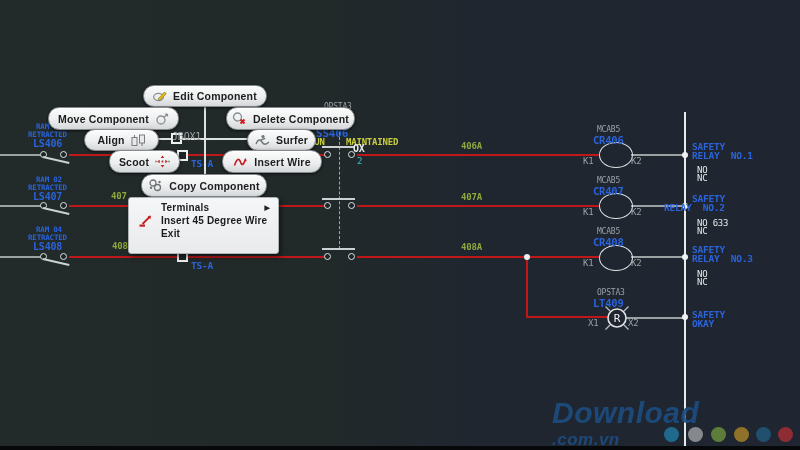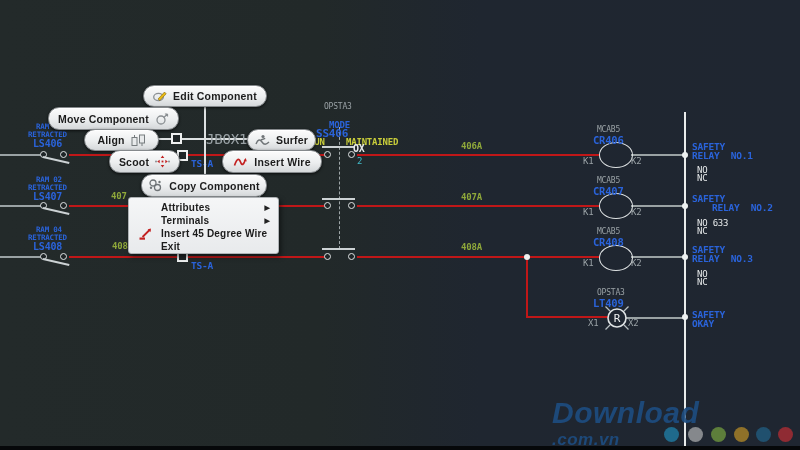--- a/index.html
+++ b/index.html
@@ -21,21 +21,21 @@
   .stem{position:absolute;width:2px;background:#dde1e2;z-index:4;}
   .hline{position:absolute;height:2px;background:#dde1e2;z-index:2;}
   
   .t{position:absolute;line-height:1;white-space:pre;z-index:3;letter-spacing:-0.2px;}
   .blue{color:#2a63da;font-weight:bold;}
   .gray{color:#99a1a5;}
   .green{color:#8fa83a;font-weight:bold;text-align:center;}
   .yellow{color:#c8cd3a;font-weight:bold;}
   .white{color:#e6e9ea;}
   .cyan{color:#41bac9;}
-  .s75{font-size:7.5px;} .s8{font-size:8px;} .s85{font-size:14px;margin-left:34px;} .s9{font-size:9px;}
+  .s75{font-size:7.5px;} .s8{font-size:8px;} .s85{font-size:10px;} .s9{font-size:9px;}
   .s95{font-size:9.5px;} .s10{font-size:10px;} .s105{font-size:10.5px;} .s11{font-size:11px;}
   
   .pill{position:absolute;display:flex;align-items:center;justify-content:center;gap:6px;
     background:linear-gradient(180deg,#fcfcfc,#eceeef 55%,#d5d8da);
     border:1px solid #85898c;border-radius:11px;
     box-shadow:0 1px 3px rgba(0,0,0,.65), inset 0 1px 0 #fff;
     font-family:"Liberation Sans",sans-serif;font-size:10.5px;font-weight:600;color:#1c1c1c;
     z-index:6;letter-spacing:.2px;}
   .pill svg{flex:0 0 auto;}
   
@@ -165,21 +165,21 @@
   <span class="t gray s8" style="left:597px;top:289px">OPSTA3</span>
   <span class="t blue s105" style="left:593px;top:298px">LT409</span>
   <span class="t gray s9" style="left:588px;top:319px">X1</span>
   <span class="t gray s9" style="left:628px;top:319px">X2</span>
 
   <span class="t blue s95" style="left:692px;top:142px">SAFETY</span>
   <span class="t blue s95" style="left:692px;top:151px">RELAY  NO.1</span>
   <span class="t white s9" style="left:697px;top:166px">NO</span>
   <span class="t white s9" style="left:697px;top:174px">NC</span>
   <span class="t blue s95" style="left:692px;top:194px">SAFETY</span>
-  <span class="t blue s95" style="left:712px;top:203px">RELAY  NO.2</span>
+  <span class="t blue s95" style="left:664px;top:203px">RELAY  NO.2</span>
   <span class="t white s9" style="left:697px;top:219px">NO 633</span>
   <span class="t white s9" style="left:697px;top:227px">NC</span>
   <span class="t blue s95" style="left:692px;top:245px">SAFETY</span>
   <span class="t blue s95" style="left:692px;top:254px">RELAY  NO.3</span>
   <span class="t white s9" style="left:697px;top:270px">NO</span>
   <span class="t white s9" style="left:697px;top:278px">NC</span>
   <span class="t blue s95" style="left:692px;top:310px">SAFETY</span>
   <span class="t blue s95" style="left:692px;top:319px">OKAY</span>
 
   <div class="pill" style="left:143px;top:85px;width:122px;height:20px">
@@ -189,20 +189,27 @@
       </svg>
     <span>Edit Component</span>
   </div>
   <div class="pill" style="left:48px;top:107px;width:129px;height:21px">
     <span>Move Component</span>
     <svg width="14" height="12" viewBox="0 0 14 12">
         <circle cx="6" cy="7" r="4" fill="none" stroke="#8a8f92" stroke-width="1.3"></circle>
         <path d="M8.5 4.8 L12.5 1 M12.5 1 L9.9 1 M12.5 1 L12.5 3.6" stroke="#8a8f92" stroke-width="1.2" fill="none"></path>
       </svg>
   </div>
+  <div class="pill" style="left:226px;top:107px;width:127px;height:21px">
+    <svg width="15" height="13" viewBox="0 0 15 13">
+        <circle cx="5.5" cy="5" r="4" fill="none" stroke="#8a8f92" stroke-width="1.3"></circle>
+        <path d="M8.5 7.5 L12.5 11.5 M12.5 7.5 L8.5 11.5" stroke="#cc1f1f" stroke-width="2"></path>
+      </svg>
+    <span>Delete Component</span>
+  </div>
   <div class="pill" style="left:84px;top:129px;width:73px;height:20px">
     <span>Align</span>
     <svg width="15" height="13" viewBox="0 0 15 13">
         <rect x="1" y="3.5" width="5" height="8" fill="#e8eaeb" stroke="#777c7f" stroke-width="1"></rect>
         <rect x="8.5" y="1" width="5" height="8" fill="#e8eaeb" stroke="#777c7f" stroke-width="1"></rect>
         <path d="M3.5 1 L3.5 3.5 M11 9 L11 12" stroke="#777c7f" stroke-width="1"></path>
       </svg>
   </div>
   <div class="pill" style="left:247px;top:129px;width:67px;height:20px">
     <svg width="15" height="13" viewBox="0 0 15 13">
@@ -232,24 +239,20 @@
     <svg width="15" height="13" viewBox="0 0 15 13">
         <circle cx="5" cy="4" r="3" fill="none" stroke="#6f7477" stroke-width="1.3"></circle>
         <circle cx="9.5" cy="8.5" r="3" fill="none" stroke="#6f7477" stroke-width="1.3"></circle>
         <circle cx="3" cy="8.8" r="1.2" fill="#6f7477"></circle>
         <circle cx="11.5" cy="3" r="1.2" fill="#6f7477"></circle>
       </svg>
     <span>Copy Component</span>
   </div>
 
   <div class="submenu">
-    <div class="mi">
-      <span>Attributes</span>
-      <span class="arrow">▶</span>
-    </div>
     <div class="mi">
       <span>Terminals</span>
       <span class="arrow">▶</span>
     </div>
     <div class="mi">
       <svg class="mi-icon" width="14" height="12" viewBox="0 0 14 12">
           <path d="M12 1.5 L4.5 9" stroke="#c32222" stroke-width="1.8"></path>
           <path d="M1.5 10.6 L7 10.6" stroke="#c32222" stroke-width="2.2"></path>
           <path d="M12.9 0.5 L12.5 4.2 L9.6 1.4 Z" fill="#c32222"></path>
         </svg>

